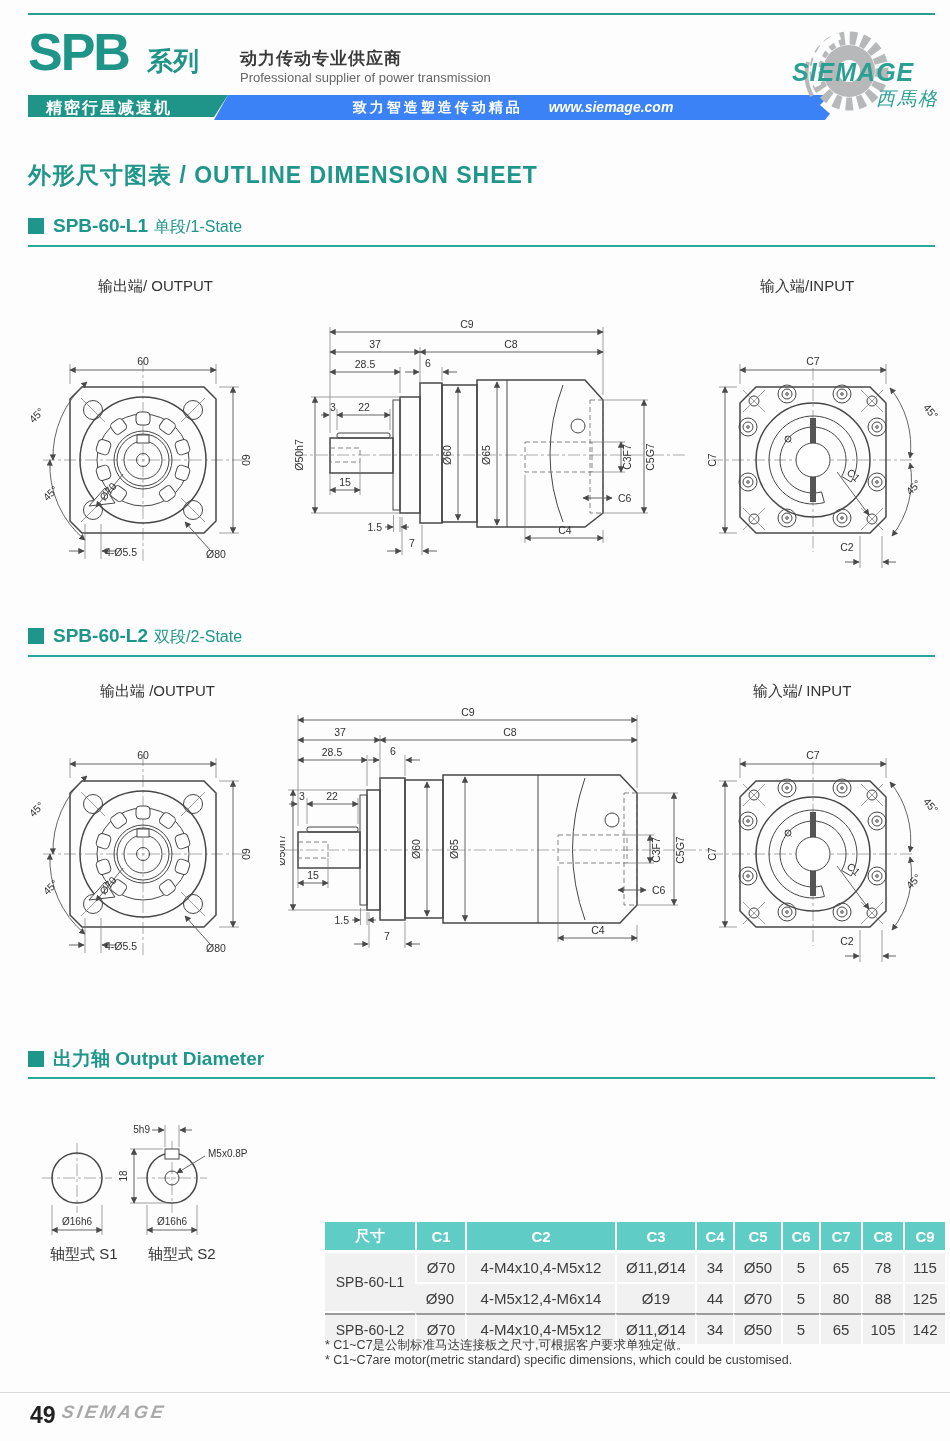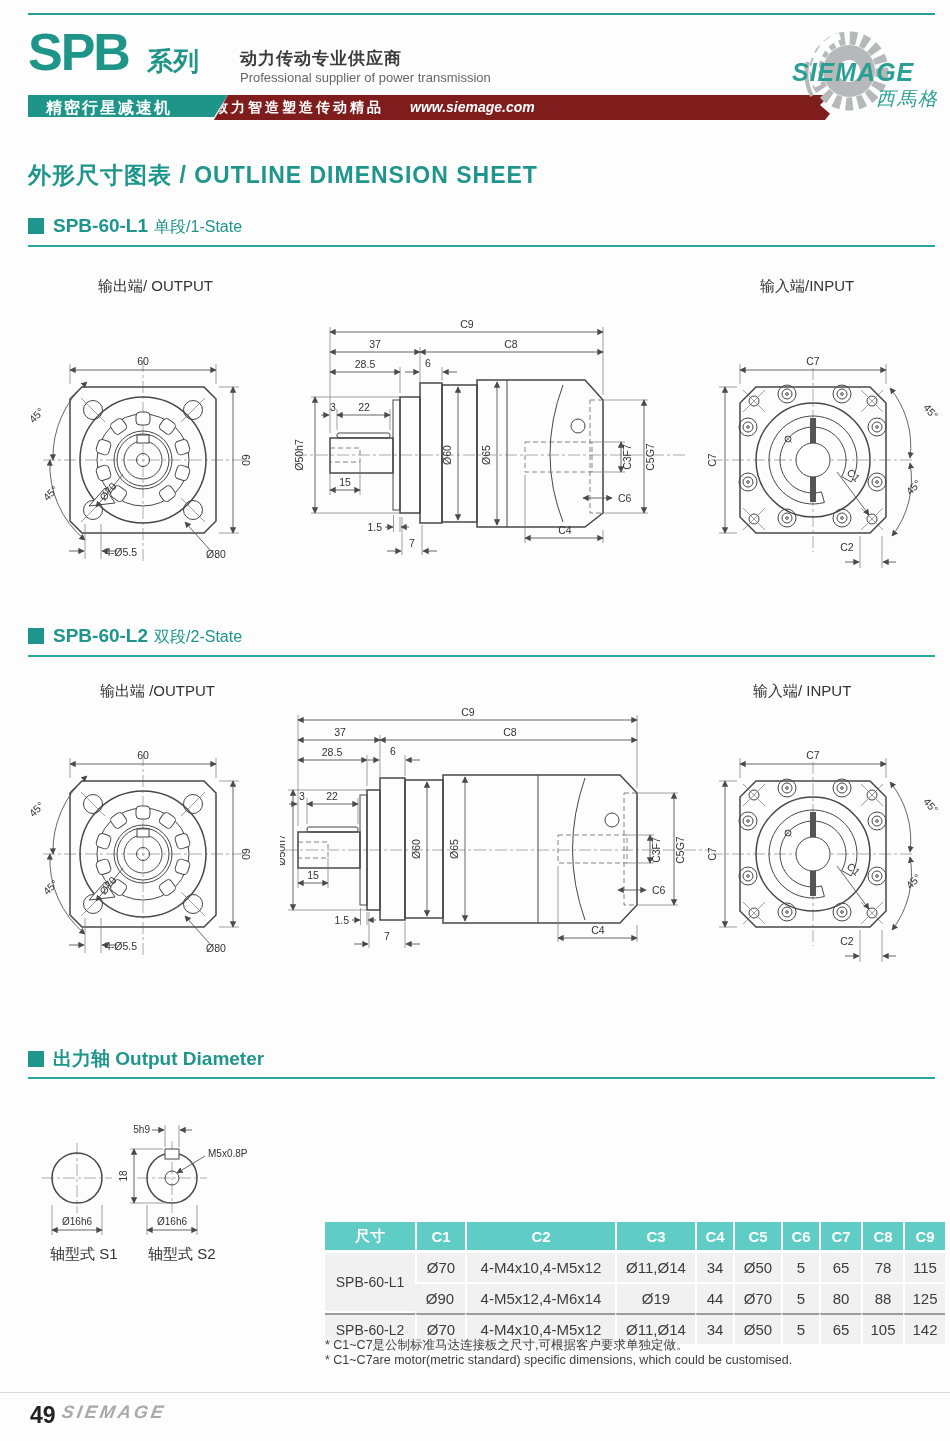--- a/index.html
+++ b/index.html
@@ -6,22 +6,22 @@
   .page{position:relative;width:950px;height:1441px;background:#fcfdfc;overflow:hidden;
         font-family:"Liberation Sans",sans-serif;color:#333;}
   .abs{position:absolute;}
   
   .toprule{left:28px;top:13px;width:907px;height:2px;background:#2a9d93;}
   .spb{left:28px;top:26px;font-size:52px;font-weight:800;color:#1f9589;line-height:1;letter-spacing:-2px;}
   .spb .sfx{font-size:26px;font-weight:700;letter-spacing:0;margin-left:18px;}
   .banner{left:28px;top:95px;width:200px;height:22px;background:#1f9589;color:#fff;
           font-size:16px;font-weight:700;line-height:25px;padding-left:18px;letter-spacing:2px;
           clip-path:polygon(0 0,100% 0,calc(100% - 14px) 100%,0 100%);box-sizing:border-box;}
-  .ribbon{left:214px;top:95px;width:616px;height:25px;background:#7f1d1d;color:#fff;
-          font-size:14px;font-weight:700;line-height:25px;text-align:left;padding-right:18px;
+  .ribbon{left:214px;top:95px;width:616px;height:25px;background:#3b82f6;color:#fff;
+          font-size:14px;font-weight:700;line-height:25px;text-align:center;padding-right:18px;
           clip-path:polygon(14px 0,100% 0,calc(100% - 10px) 40%,100% 75%,calc(100% - 5px) 100%,0 100%);
           box-sizing:border-box;font-style:italic;}
   .ribbon .slog{letter-spacing:3px;margin-right:26px;font-style:normal;}
   .tagcn{left:240px;top:47px;font-size:17px;font-weight:700;color:#3a3a3a;letter-spacing:1px;text-align:center;}
   .tagen{left:240px;top:70px;font-size:13px;color:#666;}
   .brandtxt{left:792px;top:58px;font-size:25px;font-weight:800;font-style:italic;color:#2a9f94;letter-spacing:1px;}
   .brandcn{left:876px;top:86px;font-size:19px;font-style:italic;color:#2a9f94;letter-spacing:2px;}
   
   .pagetitle{left:28px;top:160px;font-size:23px;font-weight:700;color:#1e968b;letter-spacing:1px;}
   .sechead{font-size:19px;color:#1e968b;}

